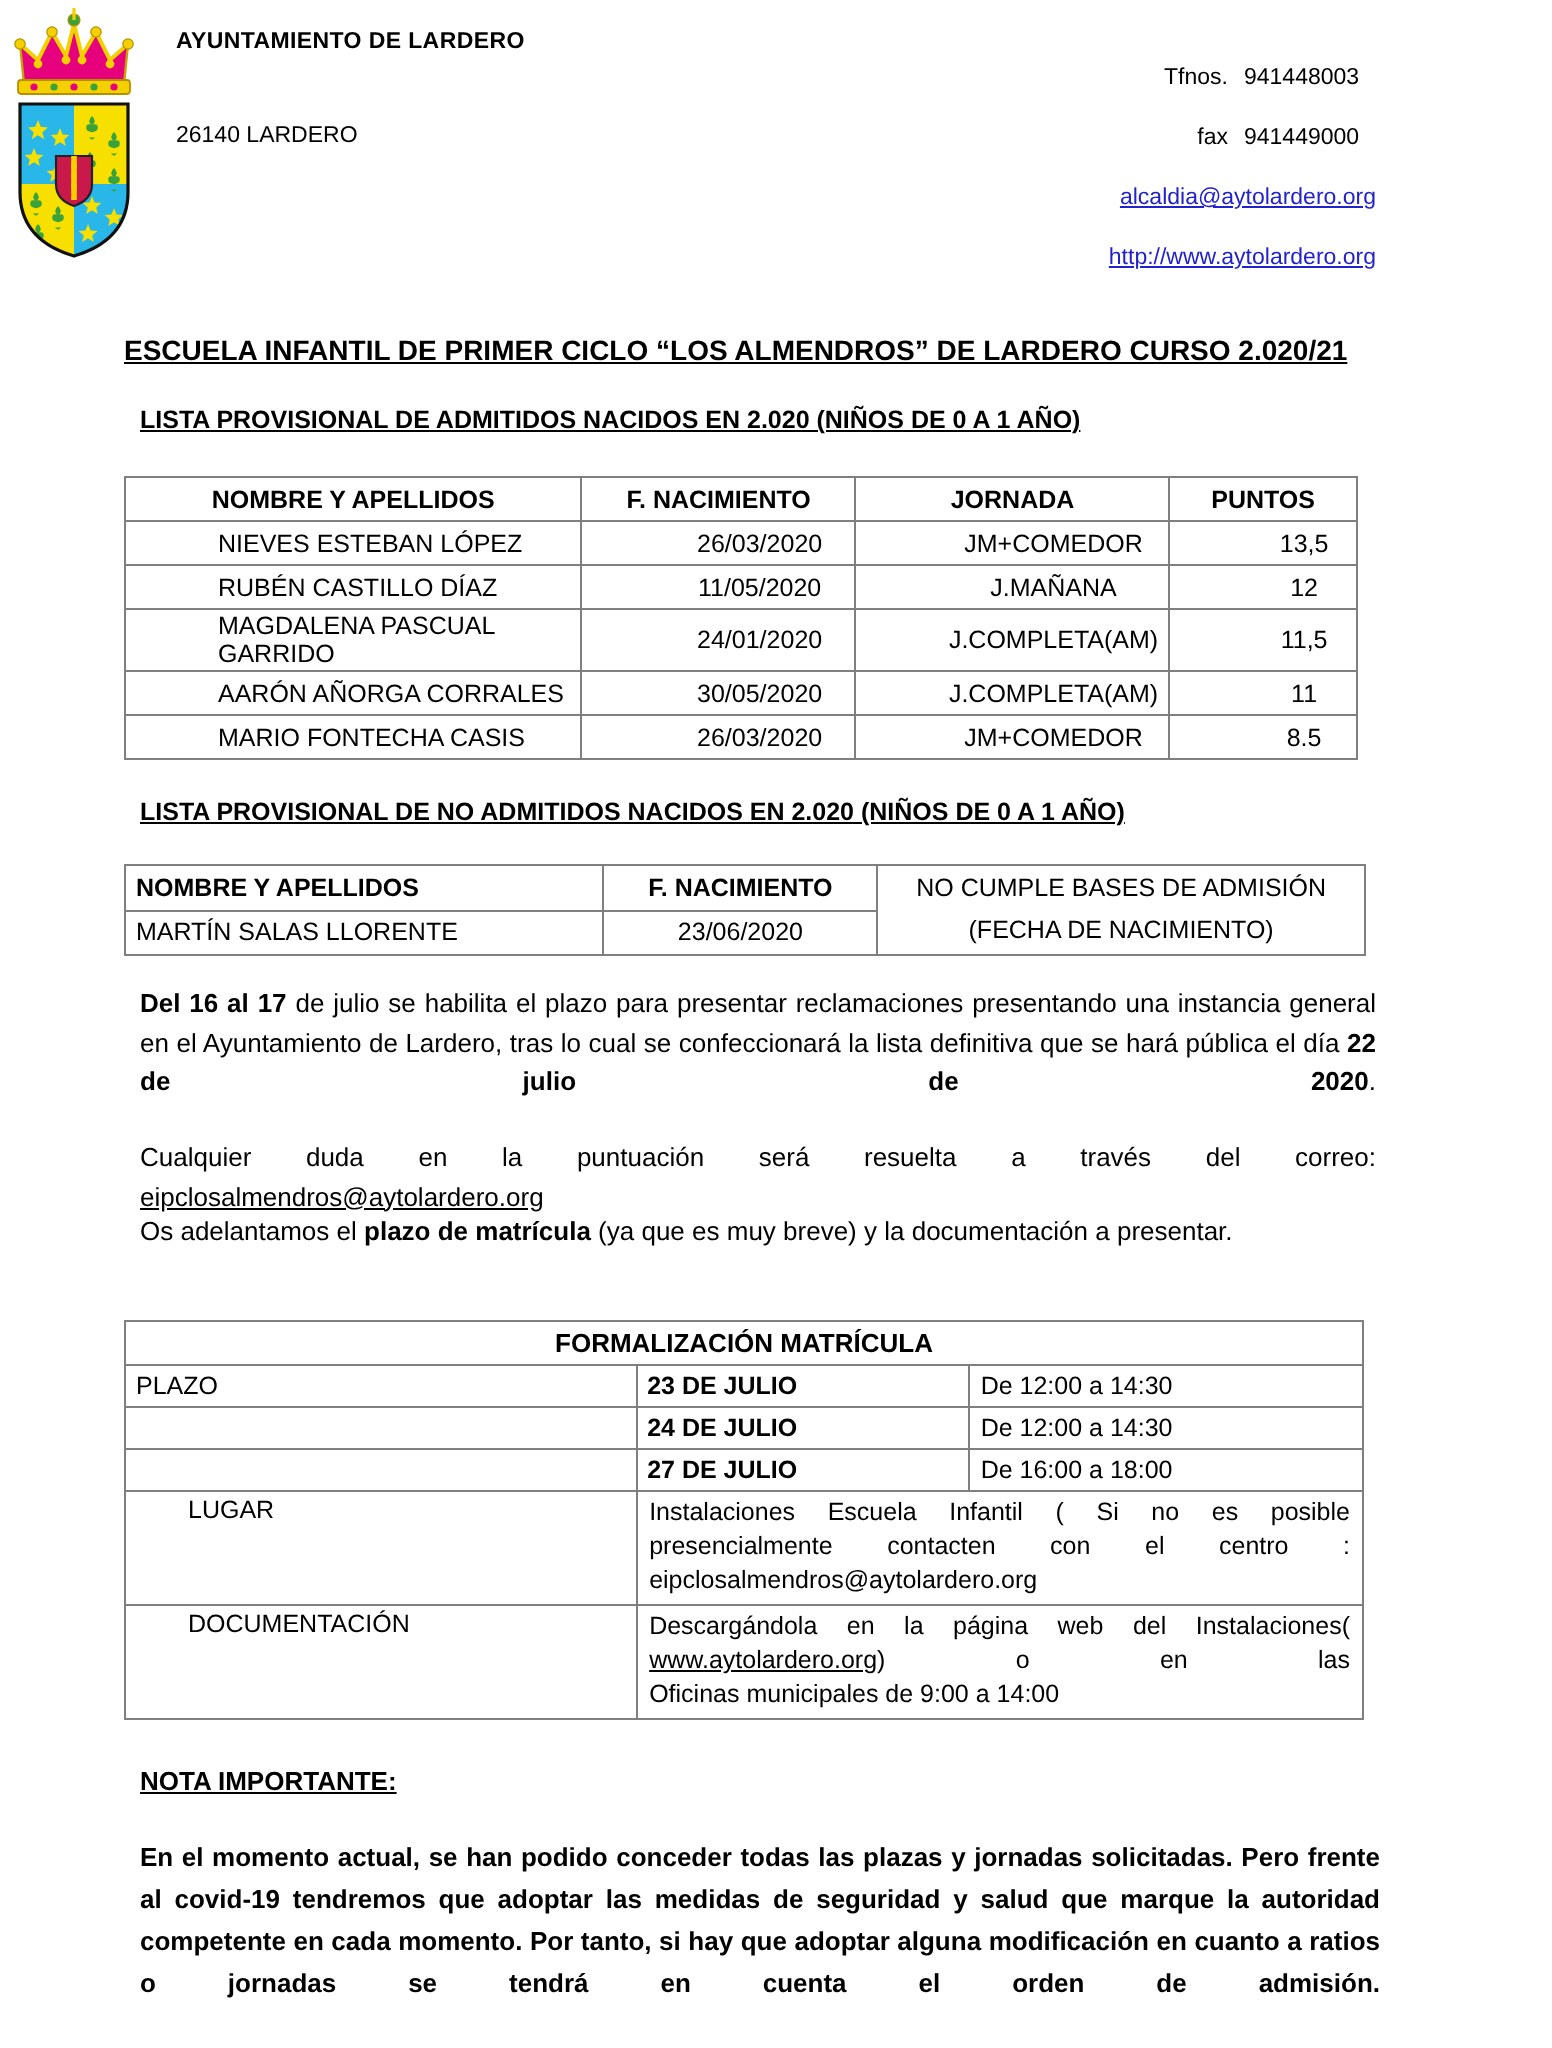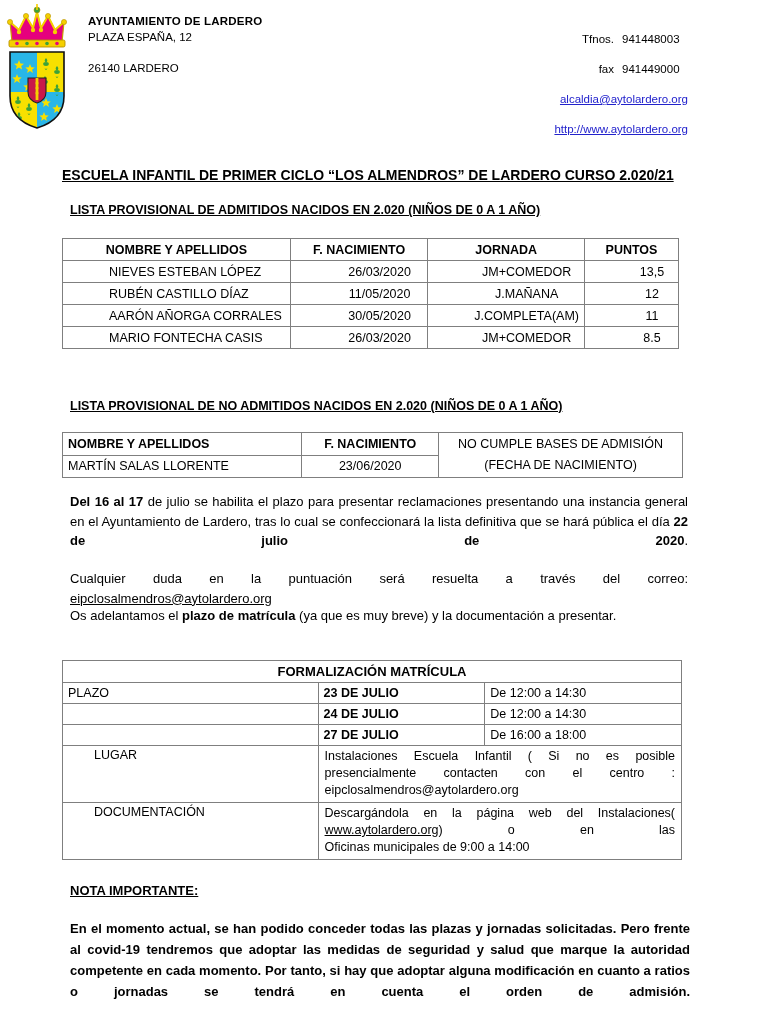--- a/index.html
+++ b/index.html
@@ -282,21 +282,20 @@
       <path d="M22 74 L40 74 L40 88 Q40 96 31 99 Q22 96 22 88 Z" fill="#c9184a" stroke="#222222" stroke-width="1.1"></path>
       <rect x="29.6" y="74" width="2.8" height="22" fill="#f5d000"></rect>
       <circle cx="31" cy="79" r="1.5" fill="#f5d000"></circle>
       <circle cx="31" cy="84" r="1.5" fill="#f5d000"></circle>
       <circle cx="31" cy="89" r="1.5" fill="#f5d000"></circle>
     </svg>
   </div>
 
   <div class="org-block">
     <div class="org-name">AYUNTAMIENTO DE LARDERO</div>
-    <div class="org-addr">PLAZA ESPAÑA, 12</div>
   </div>
   <div class="org-city">26140 LARDERO</div>
 
   <div class="contact">
     <div class="contact-row">
       <span class="contact-label">Tfnos.</span><span class="contact-val">941448003</span>
     </div>
     <div class="contact-row">
       <span class="contact-label">fax</span><span class="contact-val">941449000</span>
     </div>
@@ -328,20 +327,26 @@
       <td class="c-ctr">JM+COMEDOR</td>
       <td class="c-ctr">13,5</td>
     </tr>
     <tr>
       <td class="c-name">RUBÉN CASTILLO DÍAZ</td>
       <td class="c-ctr">11/05/2020</td>
       <td class="c-ctr">J.MAÑANA</td>
       <td class="c-ctr">12</td>
     </tr>
     <tr>
+      <td class="c-name">MAGDALENA PASCUAL GARRIDO</td>
+      <td class="c-ctr">24/01/2020</td>
+      <td class="c-ctr">J.COMPLETA(AM)</td>
+      <td class="c-ctr">11,5</td>
+    </tr>
+    <tr>
       <td class="c-name">AARÓN AÑORGA CORRALES</td>
       <td class="c-ctr">30/05/2020</td>
       <td class="c-ctr">J.COMPLETA(AM)</td>
       <td class="c-ctr">11</td>
     </tr>
     <tr>
       <td class="c-name">MARIO FONTECHA CASIS</td>
       <td class="c-ctr">26/03/2020</td>
       <td class="c-ctr">JM+COMEDOR</td>
       <td class="c-ctr">8.5</td>

